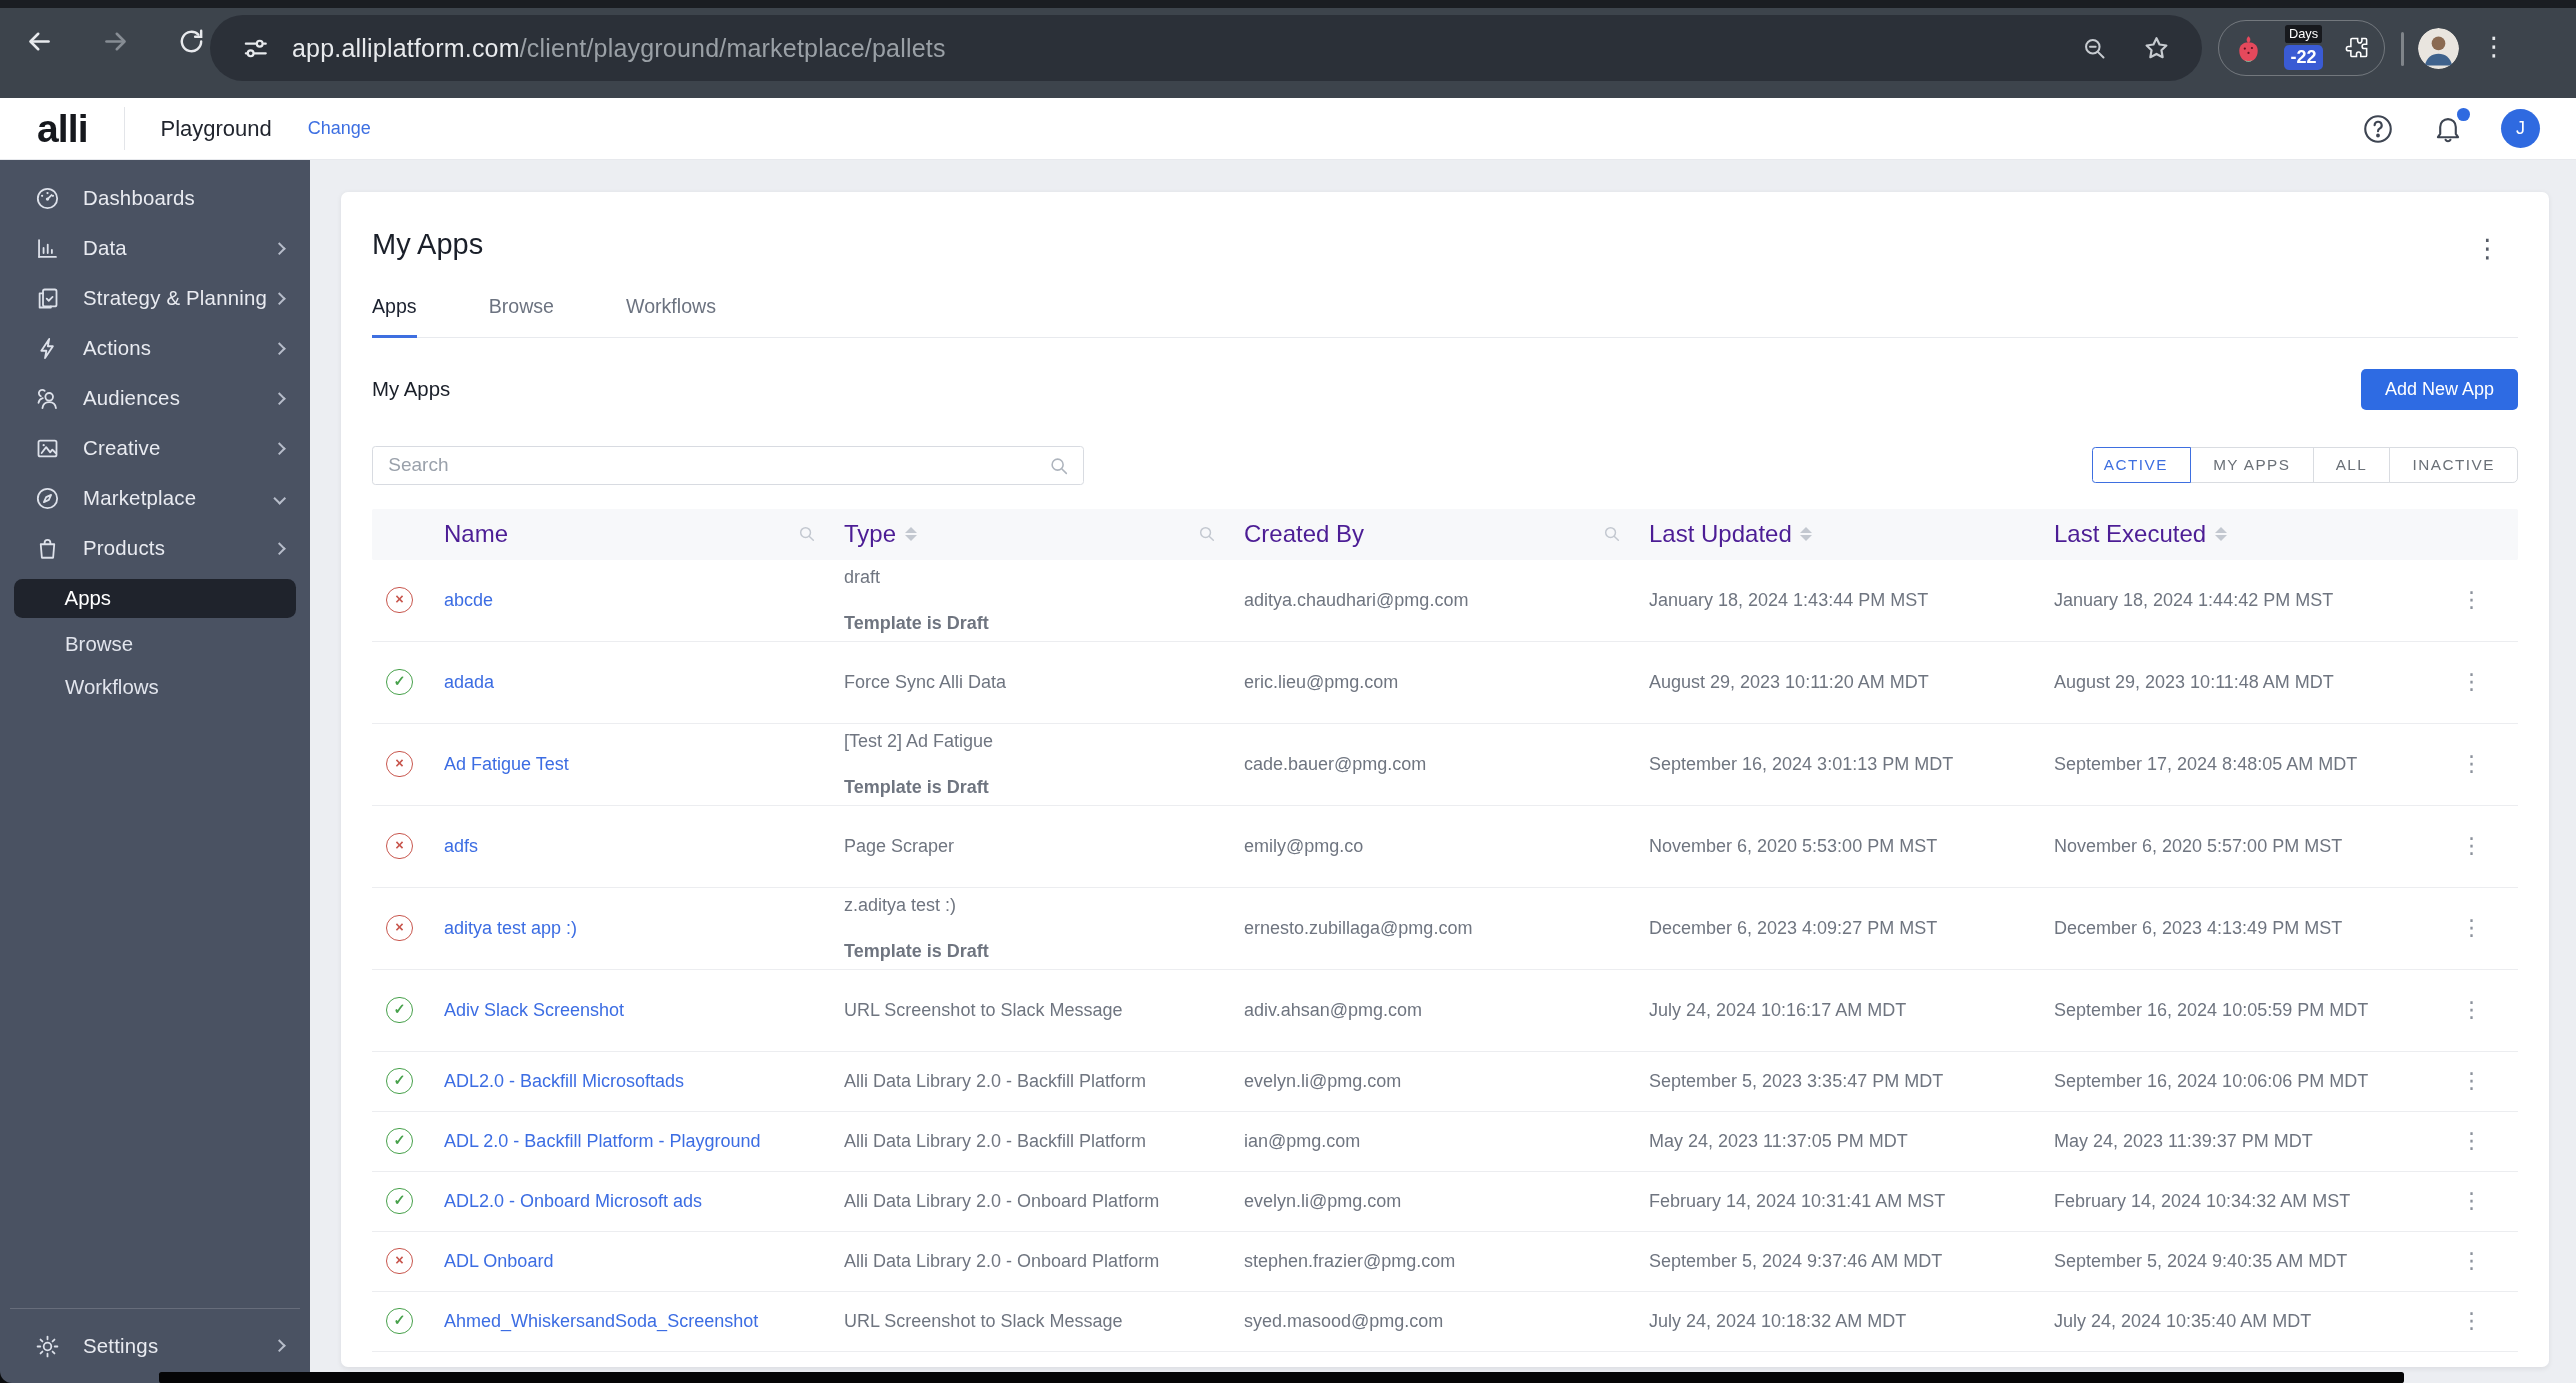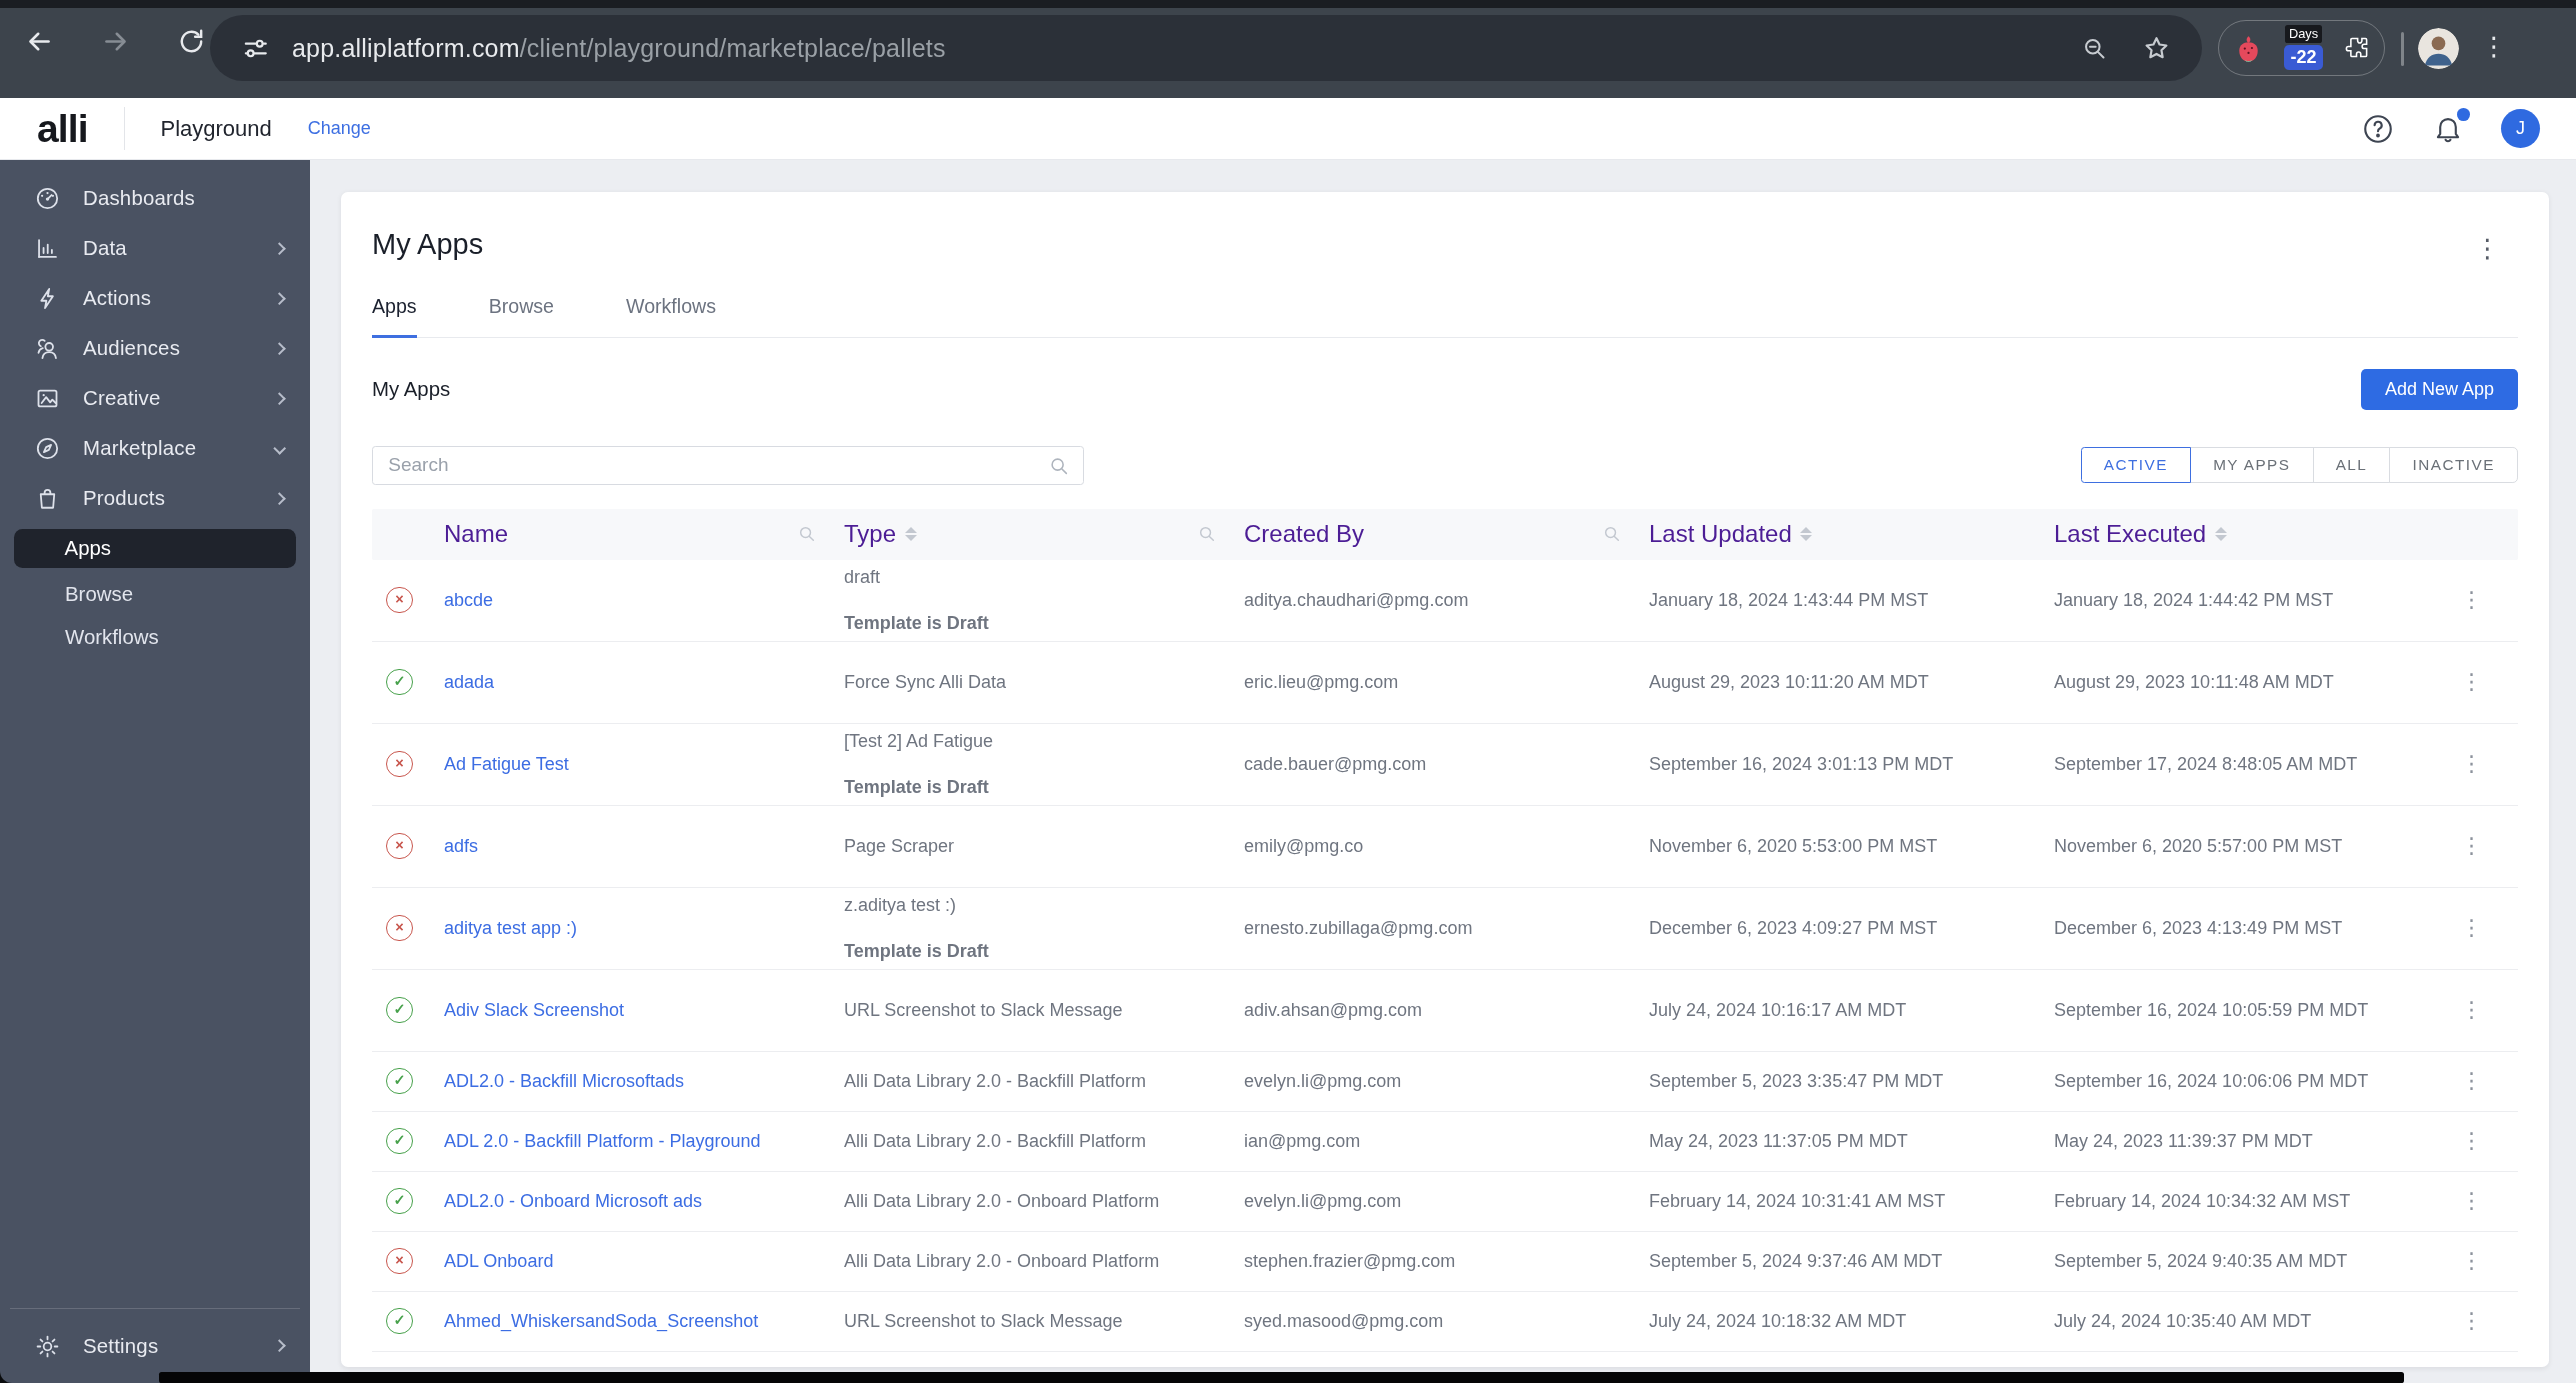--- a/index.html
+++ b/index.html
@@ -61,21 +61,21 @@
   .section-row { display:flex; justify-content:space-between; align-items:center; padding:31px 31px 0; }
   .section-title { font-size:20.4px; font-weight:500; color:#1a1f29; }
   .add-btn { background:#2e6be3; color:#fff; font-size:18px; font-weight:500; border:none; border-radius:5.1px; height:41px; padding:0 24px; cursor:pointer; font-family:inherit; }
   .controls-row { display:flex; justify-content:space-between; align-items:center; padding:36px 31px 0; }
   .search-wrap { position:relative; width:712px; }
   .search-input { width:100%; height:39px; border:0.9px solid #d8dbe1; border-radius:3.4px; font-size:19px; color:#333; padding:0 51px 0 15.3px; font-family:inherit; outline:none; }
   .search-input::placeholder { color:#9aa1ab; }
   .search-wrap .mag { position:absolute; right:13.6px; top:9.4px; }
   .filters { display:flex; }
   .filter-btn { background:#fff; border:0.9px solid #d9dce1; color:#6a7077; font-size:15.3px; letter-spacing:1.5px; height:36px; padding:0 22px; margin-left:-0.9px; cursor:pointer; font-family:inherit; }
-  .filter-btn:first-child { border-radius:5.1px 0 0 5.1px; margin-left:0; }
+  .filter-btn:first-child { border-radius:5.1px 0 0 5.1px; margin-left:0;padding-left:11px; }
   .filter-btn:last-child { border-radius:0 5.1px 5.1px 0; }
   .filter-btn.active { color:#3e6fe0; border:0.9px solid #3e6fe0; position:relative; z-index:2; border-radius:3.4px 0 0 3.4px; }
 
   .table { margin:24px 31px 0; }
   .grid { display:grid; grid-template-columns:55px 400px 400px 405px 405px 388px 1fr; align-items:center; }
   .thead { background:#f7f8fa; height:51px; font-size:24px; font-weight:400; color:#4c1d95; border-radius:1.7px; }
   .th { display:flex; align-items:center; padding-left:17px; }
   .th .mag { margin-left:auto; margin-right:10.2px; }
   .sorter { margin-left:8.5px; display:inline-flex; flex-direction:column; gap:2.6px; }
   .sorter i { display:block; width:0; height:0; border-left:6px solid transparent; border-right:6px solid transparent; }
@@ -222,20 +222,31 @@
       </div>
       <div class="side-item">
         <span class="side-icon">
             <svg viewBox="0 0 24 24" width="27" height="27" fill="none" stroke="currentColor" stroke-width="1.6" stroke-linecap="round">
               <path d="M4.5 4.5V19.5"></path>
               <path d="M4.5 19.5h15"></path>
               <path d="M8.5 16v-4.5M12.2 16V8.5M15.9 16v-2.8"></path>
             </svg>
           </span>
         <span class="lbl">Data</span>
+        <span class="chev"></span>
+      </div>
+      <div class="side-item">
+        <span class="side-icon">
+            <svg viewBox="0 0 24 24" width="27" height="27" fill="none" stroke="currentColor" stroke-width="1.6" stroke-linecap="round" stroke-linejoin="round">
+              <rect x="8" y="4" width="12" height="15" rx="1.5"></rect>
+              <path d="M8 7.5H5v12.5h10V19"></path>
+              <path d="M11.3 12.2l1.8 1.8 3.4-3.4"></path>
+            </svg>
+          </span>
+        <span class="lbl">Strategy &amp; Planning</span>
         <span class="chev"></span>
       </div>
       <div class="side-item">
         <span class="side-icon">
             <svg viewBox="0 0 24 24" width="27" height="27" fill="none" stroke="currentColor" stroke-width="1.6" stroke-linejoin="round">
               <path d="M13.5 3.5L6.5 14h4.5l-1.2 6.5L16.8 10h-4.5l1.2-6.5z"></path>
             </svg>
           </span>
         <span class="lbl">Actions</span>
         <span class="chev"></span>

